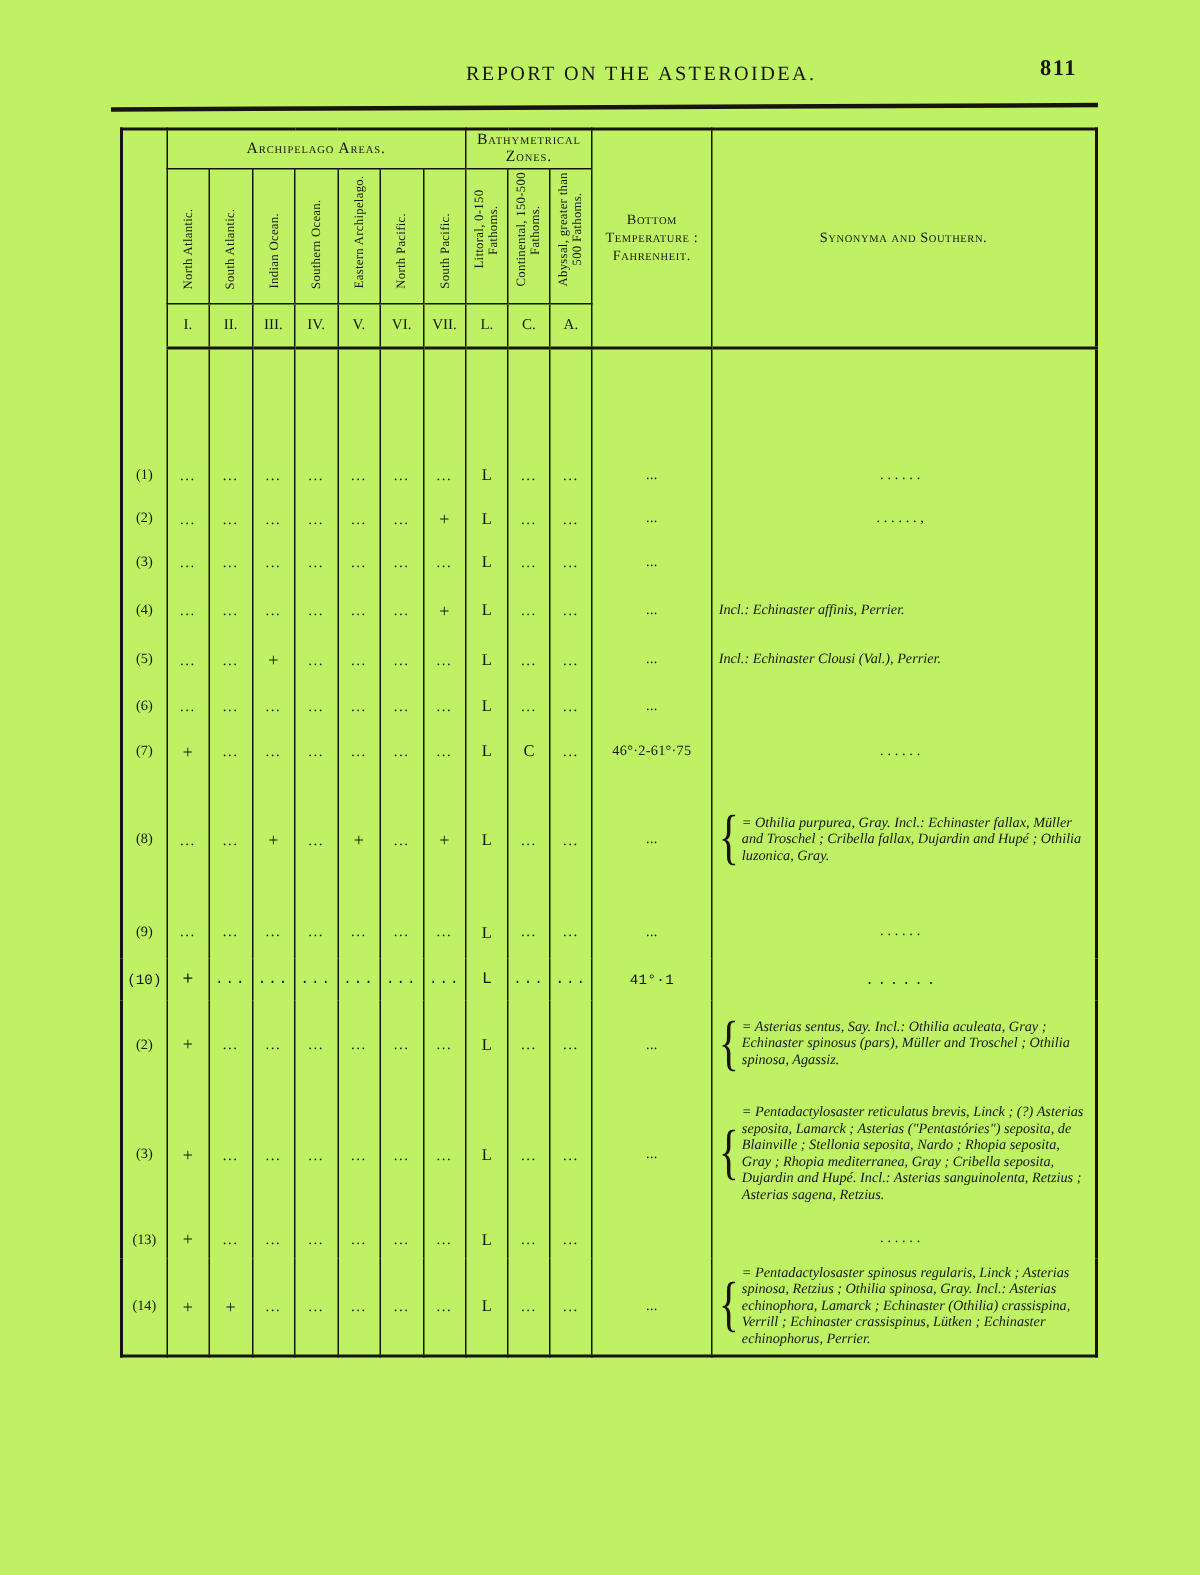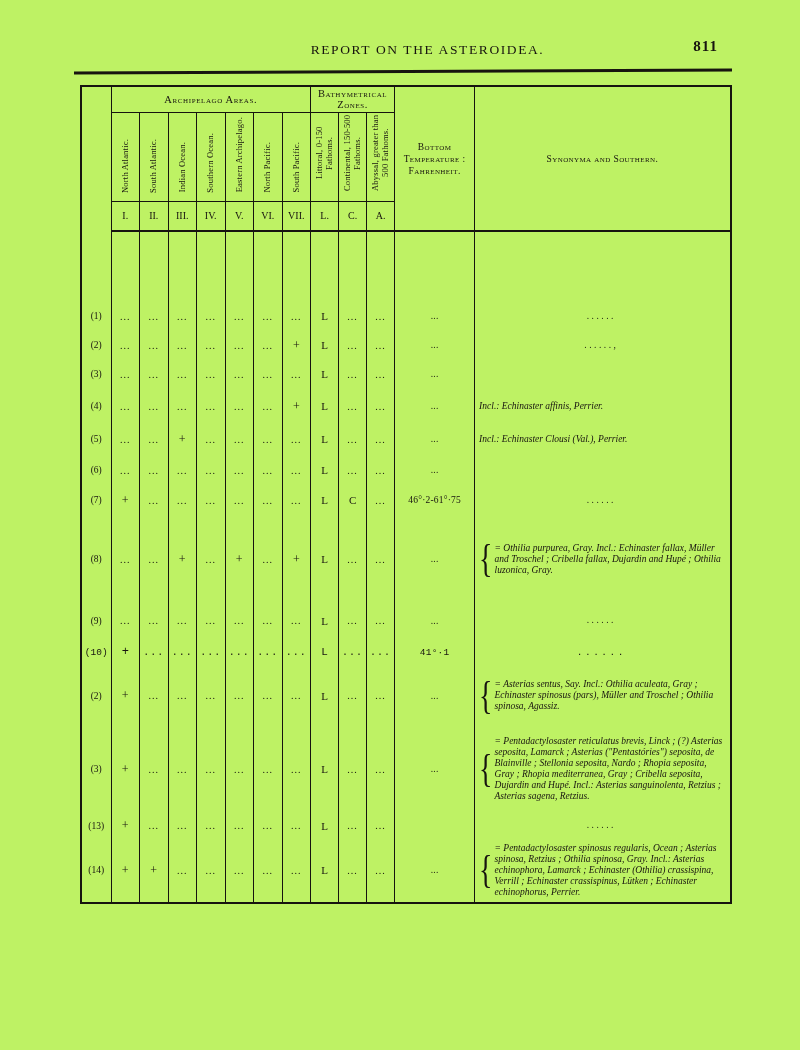--- a/index.html
+++ b/index.html
@@ -344,20 +344,20 @@
           <td class="c-geo">...</td>
           <td class="c-geo">...</td>
           <td class="c-geo">...</td>
           <td class="c-zone zone-first lit">L</td>
           <td class="c-zone">...</td>
           <td class="c-zone">...</td>
           <td class="c-temp">...</td>
           <td class="c-remarks">
             <div class="rem-flex">
               <span class="brace">{</span>
-              <span class="rem-text">= Pentadactylosaster spinosus regularis, Ocean ; Asterias spinosa, Retzius ; Othilia spinosa, Gray. Incl.: Asterias echinophora, Lamarck ; Echinaster (Othilia) crassispina, Verrill ; Echinaster crassispinus, Lütken ; Echinaster echinophorus, Perrier.</span>
+              <span class="rem-text">= Pentadactylosaster spinosus regularis, Linck ; Asterias spinosa, Retzius ; Othilia spinosa, Gray. Incl.: Asterias echinophora, Lamarck ; Echinaster (Othilia) crassispina, Verrill ; Echinaster crassispinus, Lütken ; Echinaster echinophorus, Perrier.</span>
             </div>
           </td>
         </tr>
       </tbody>
   </table>
 
 </div>
 
 </body></html>

